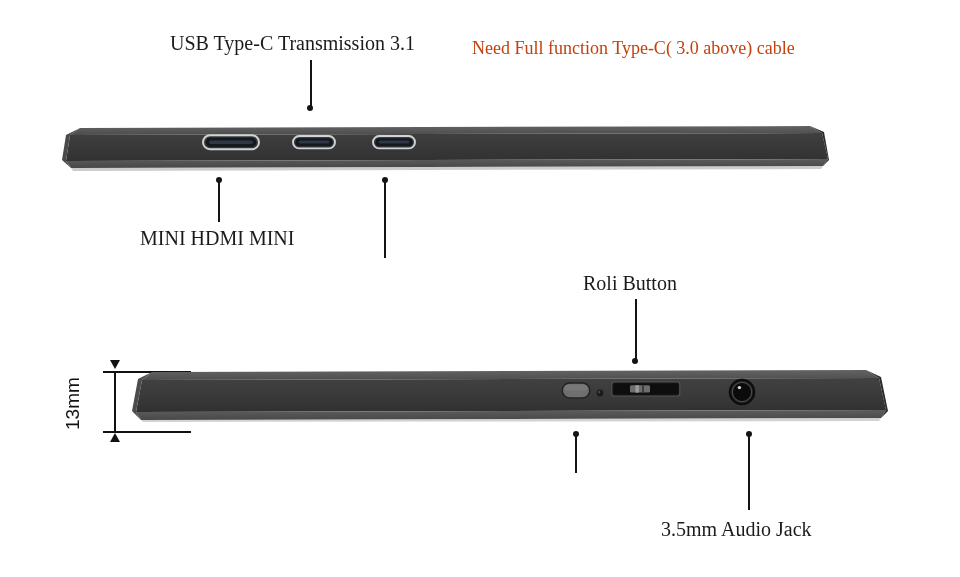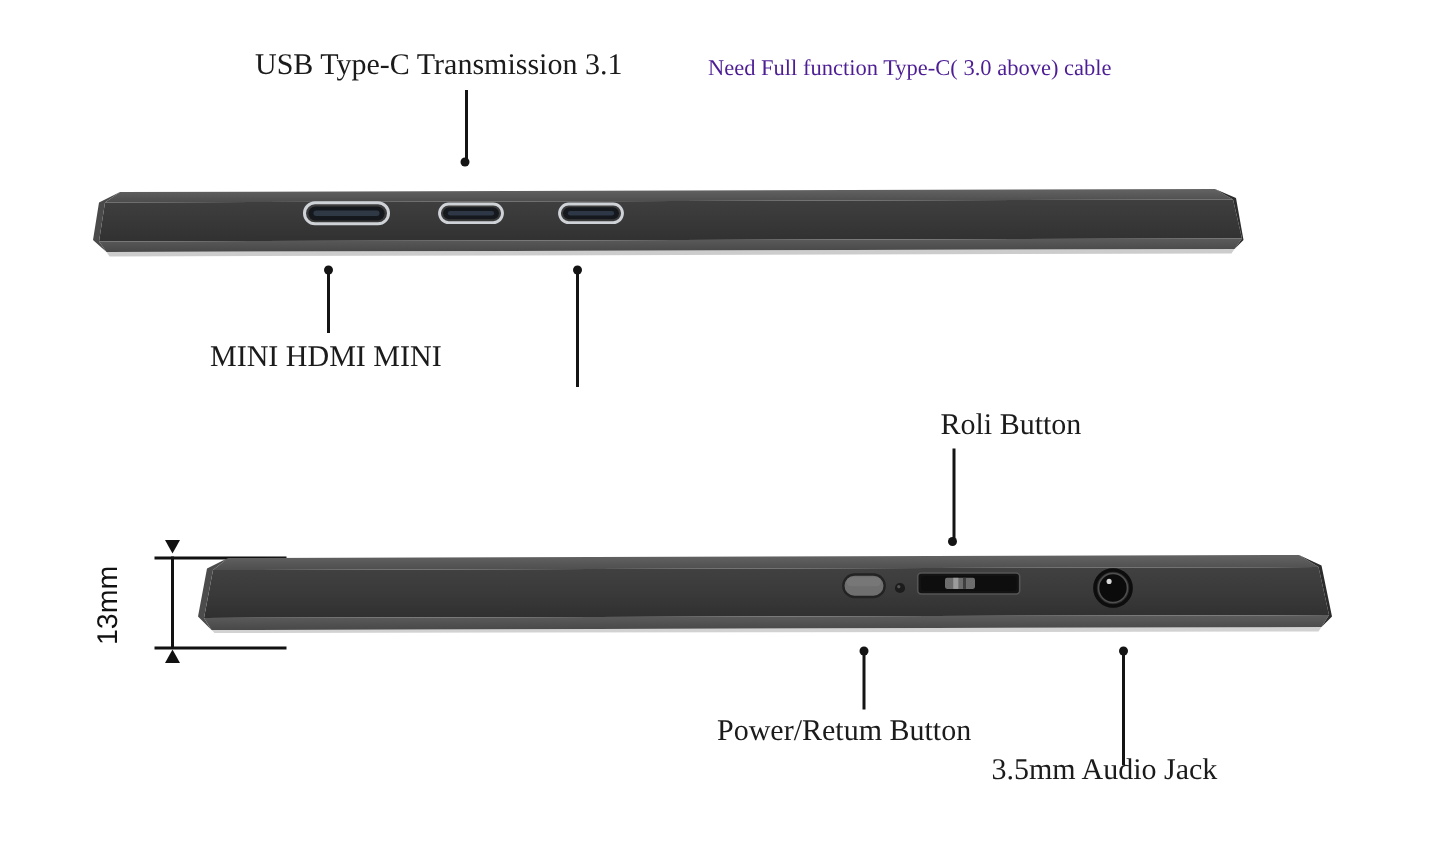--- a/index.html
+++ b/index.html
@@ -22,22 +22,22 @@
   
   .label {
     position: absolute;
     color: #1b1b1b;
     font-size: 20px;
     line-height: 1;
     white-space: nowrap;
     font-family: Liberation Serif, serif;
   }
   .label.small {
-    font-size: 15px;
-    color: #4c1d95;
+    font-size: 18px;
+    color: #c2410c;
   }
 
   
   .leader {
     position: absolute;
     width: 1.6px;
     background: #141414;
   }
   .dot {
     position: absolute;
@@ -161,21 +161,21 @@
     </div>
   </div>
 
   <div class="dot" style="left:216px; top:177px;"></div>
   <div class="leader" style="left:218px; top:180px; height:42px;"></div>
   <div class="label" style="left:140px; top:228px;">MINI HDMI MINI</div>
 
   <div class="dot" style="left:382px; top:177px;"></div>
   <div class="leader" style="left:384px; top:180px; height:78px;"></div>
 
-  <div class="label" style="left:583px; top:273px;margin-left:44px;">Roli Button</div>
+  <div class="label" style="left:583px; top:273px;">Roli Button</div>
   <div class="leader" style="left:635px; top:299px; height:61px;"></div>
   <div class="dot" style="left:632px; top:358px;"></div>
 
   <div>
 
     <div class="dimline dim-horz" style="left:103px; top:371px; width:88px;"></div>
     <div class="dimline dim-horz" style="left:103px; top:431px; width:88px;"></div>
 
     <div class="dimline dim-vert" style="left:114px; top:371px; height:61px;"></div>
 
@@ -241,19 +241,18 @@
         <circle cx="16" cy="16" r="12" fill="none" stroke="#0d0d0d" stroke-width="2.4"></circle>
         <circle cx="16" cy="16" r="9.6" fill="#0b0b0b"></circle>
         <circle cx="16" cy="16" r="9.6" fill="none" stroke="#5c5c5c" stroke-width="1" opacity="0.8"></circle>
         <circle cx="13.4" cy="11.6" r="1.7" fill="#d8d8d8"></circle>
       </svg>
     </div>
   </div>
 
   <div class="dot" style="left:573px; top:431px;"></div>
   <div class="leader" style="left:575px; top:434px; height:39px;"></div>
-  <div class="label" style="left:478px; top:477px;">Power/Retum Button</div>
 
   <div class="dot" style="left:746px; top:431px;"></div>
   <div class="leader" style="left:748px; top:434px; height:76px;"></div>
-  <div class="label" style="left:661px; top:503px;">3.5mm Audio Jack</div>
+  <div class="label" style="left:661px; top:519px;">3.5mm Audio Jack</div>
 
 </div>
 
 </body></html>

